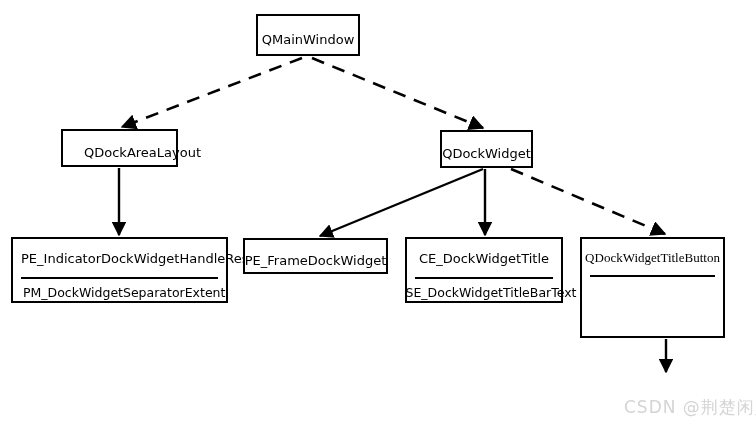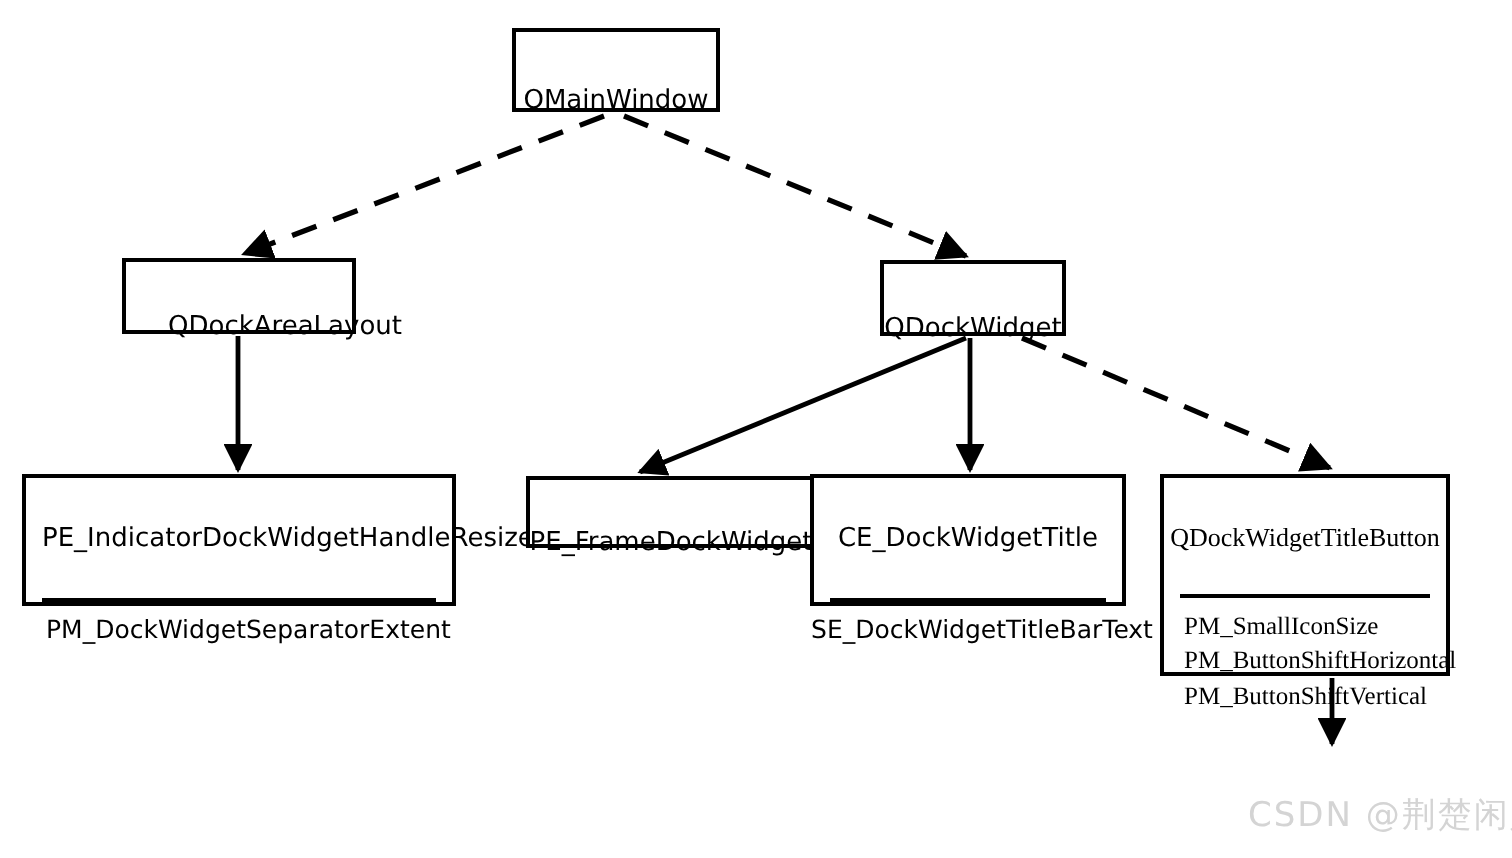--- a/index.html
+++ b/index.html
@@ -24,21 +24,21 @@
     background:#fff;
     display:flex;
     flex-direction:column;
     z-index:2;
   }
   .node .title{
     text-align:center;
     color:#000;
     font-size:13px;
     line-height:1;
-    padding:15px 8px;
+    padding:4px 8px;
     white-space:nowrap;
     display:flex;
     align-items:center;
     justify-content:center;
     flex:0 0 auto;
     border-radius:17px;
   }
   .node .divider{
     height:0;
     border-top:2px solid #000;
@@ -48,37 +48,37 @@
     padding:6px 10px 4px 10px;
     display:flex;
     flex-direction:column;
     gap:3px;
   }
   .node .member{
     font-size:12.5px;
     line-height:1.15;
     color:#000;
     white-space:nowrap;
-    text-align:left;
+    text-align:center;
   }
   
   #n-qmainwindow{left:256px;top:14px;width:104px;height:42px;}
   #n-qmainwindow .title{height:100%;font-size:13px;}
 
   #n-qdockarealayout{left:61px;top:129px;width:117px;height:38px;}
   #n-qdockarealayout .title{height:100%;margin-left:46px;}
 
   #n-qdockwidget{left:440px;top:130px;width:93px;height:38px;}
   #n-qdockwidget .title{height:100%;text-align:center;}
 
   #n-pe-indicator{left:11px;top:237px;width:217px;height:66px;}
   #n-pe-indicator .title{height:30px;justify-content:flex-start;padding-left:8px;}
   #n-pe-indicator .members{padding-top:7px;}
 
-  #n-pe-frame{left:243px;top:238px;width:145px;height:36px;margin-left:20px;}
+  #n-pe-frame{left:243px;top:238px;width:145px;height:36px;}
   #n-pe-frame .title{height:100%;}
 
   #n-ce-title{left:405px;top:237px;width:158px;height:66px;}
   #n-ce-title .title{height:30px;}
   #n-ce-title .members{padding-top:7px;align-items:center;padding-left:24px;}
 
   #n-qdwtitlebutton{left:580px;top:237px;width:145px;height:101px;font-family:Liberation Serif, serif;}
   #n-qdwtitlebutton .title{height:28px;}
   #n-qdwtitlebutton .members{padding-top:7px;}
 
@@ -151,23 +151,18 @@
     <div class="title">CE_DockWidgetTitle</div>
     <div class="divider"></div>
     <div class="members">
       <div class="member">SE_DockWidgetTitleBarText</div>
     </div>
   </div>
 
   <div class="node" id="n-qdwtitlebutton">
     <div class="title">QDockWidgetTitleButton</div>
     <div class="divider"></div>
-    <div class="members">
-      <div class="member">PM_SmallIconSize</div>
-      <div class="member">PM_ButtonShiftHorizontal</div>
-      <div class="member">PM_ButtonShiftVertical</div>
-    </div>
   </div>
 
 
   <div class="watermark">CSDN @荆楚闲人</div>
 
 </div>
 
 </body></html>

